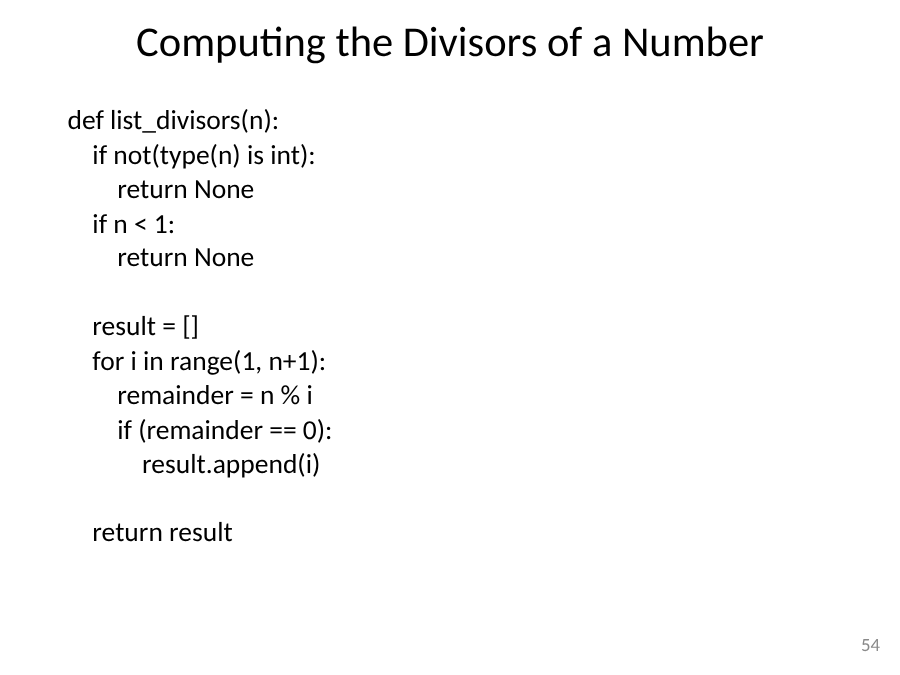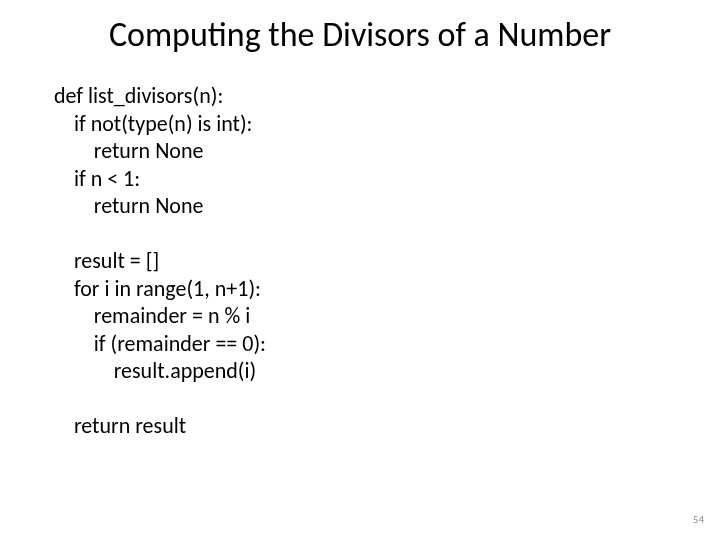--- a/index.html
+++ b/index.html
@@ -35,21 +35,21 @@
     left: 54px;
     font-size: 22px;
     line-height: 1.25;
     white-space: pre;
     font-family: Calibri, "Segoe UI", Arial, sans-serif;
   }
   .pagenum {
     position: absolute;
     right: 16px;
     bottom: 14px;
-    font-size: 11px;
+    font-size: 15px;
     color: #8a8a8a;
   }
 </style>
 </head>
 <body>
 
 <div class="slide">
   <div class="title">Computing the Divisors of a Number</div>
   <div class="code">def list_divisors(n):
     if not(type(n) is int):

